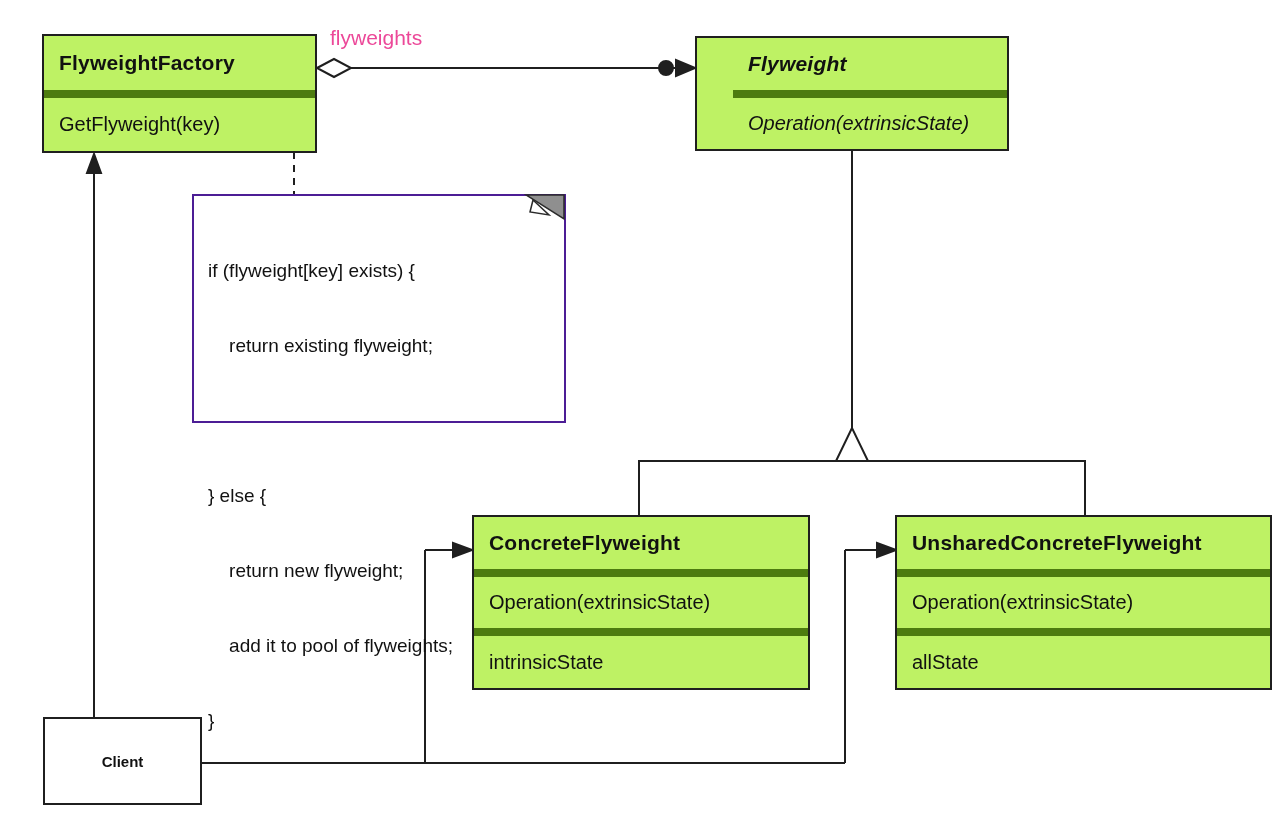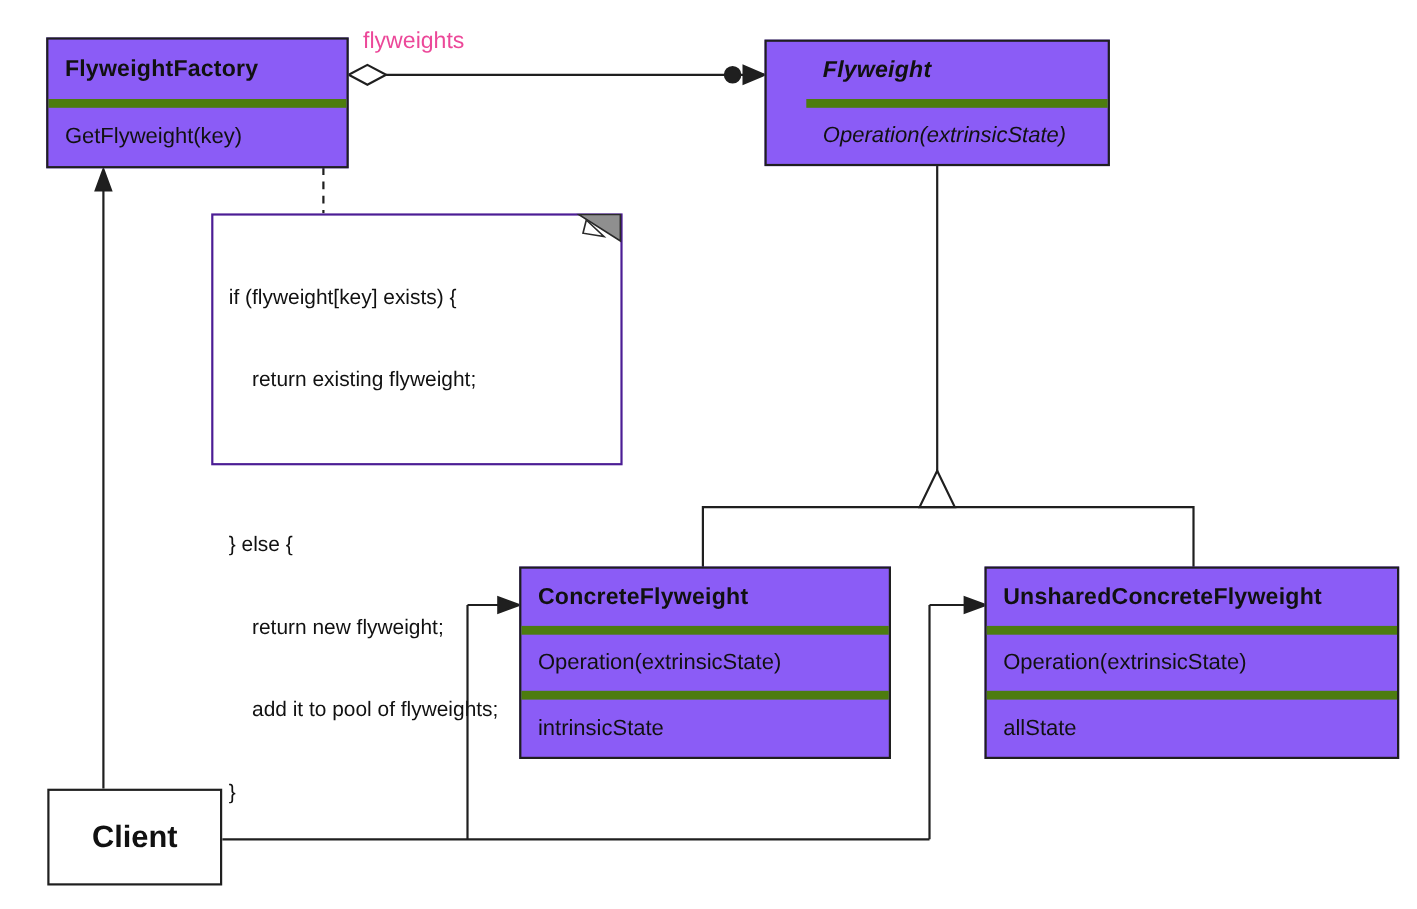--- a/index.html
+++ b/index.html
@@ -1,27 +1,27 @@
 <!DOCTYPE html>
 <html><head>
 <meta charset="utf-8">
 <style>
   html,body { margin:0; padding:0; background:#ffffff; }
   body { width:1288px; height:826px; font-family:"Liberation Sans", sans-serif; color:#111111; }
   .canvas { position:relative; width:1288px; height:826px; background:#ffffff; overflow:hidden; }
   svg.wires { position:absolute; left:0; top:0; }
 
-  .uml-class { position:absolute; background:#8b5cf6; border:2px solid #1f1f1f; box-sizing:border-box; display:flex; flex-direction:column; }
+  .uml-class { position:absolute; background:#bef264; border:2px solid #1f1f1f; box-sizing:border-box; display:flex; flex-direction:column; }
   .uml-row { flex:1; display:flex; align-items:center; padding:0 15px; box-sizing:border-box; white-space:nowrap; overflow:hidden; }
   .uml-row + .uml-row { border-top:8px solid #4d7c0f; }
   .cls-title { font-weight:bold; font-size:21px; letter-spacing:0.2px; }
   .member { font-size:20px; }
   .abstract { font-style:italic; }
 
-  .client-box { position:absolute; background:#ffffff; border:2px solid #1f1f1f; box-sizing:border-box; display:flex; align-items:center; justify-content:center; font-weight:bold; font-size:28px; }
+  .client-box { position:absolute; background:#ffffff; border:2px solid #1f1f1f; box-sizing:border-box; display:flex; align-items:center; justify-content:center; font-weight:bold; font-size:15px; }
 
   .rel-label { position:absolute; font-size:21px; color:#ec4899; }
 
   .note { position:absolute; background:#ffffff; border:2px solid #4c1d95; box-sizing:border-box; }
   .note-text { position:absolute; left:14px; top:12px; font-size:19px; line-height:25px; white-space:pre; }
   .note-line { height:25px; }
   .dogear { position:absolute; top:-2px; right:-2px; }
 </style>
 </head>
 <body>

